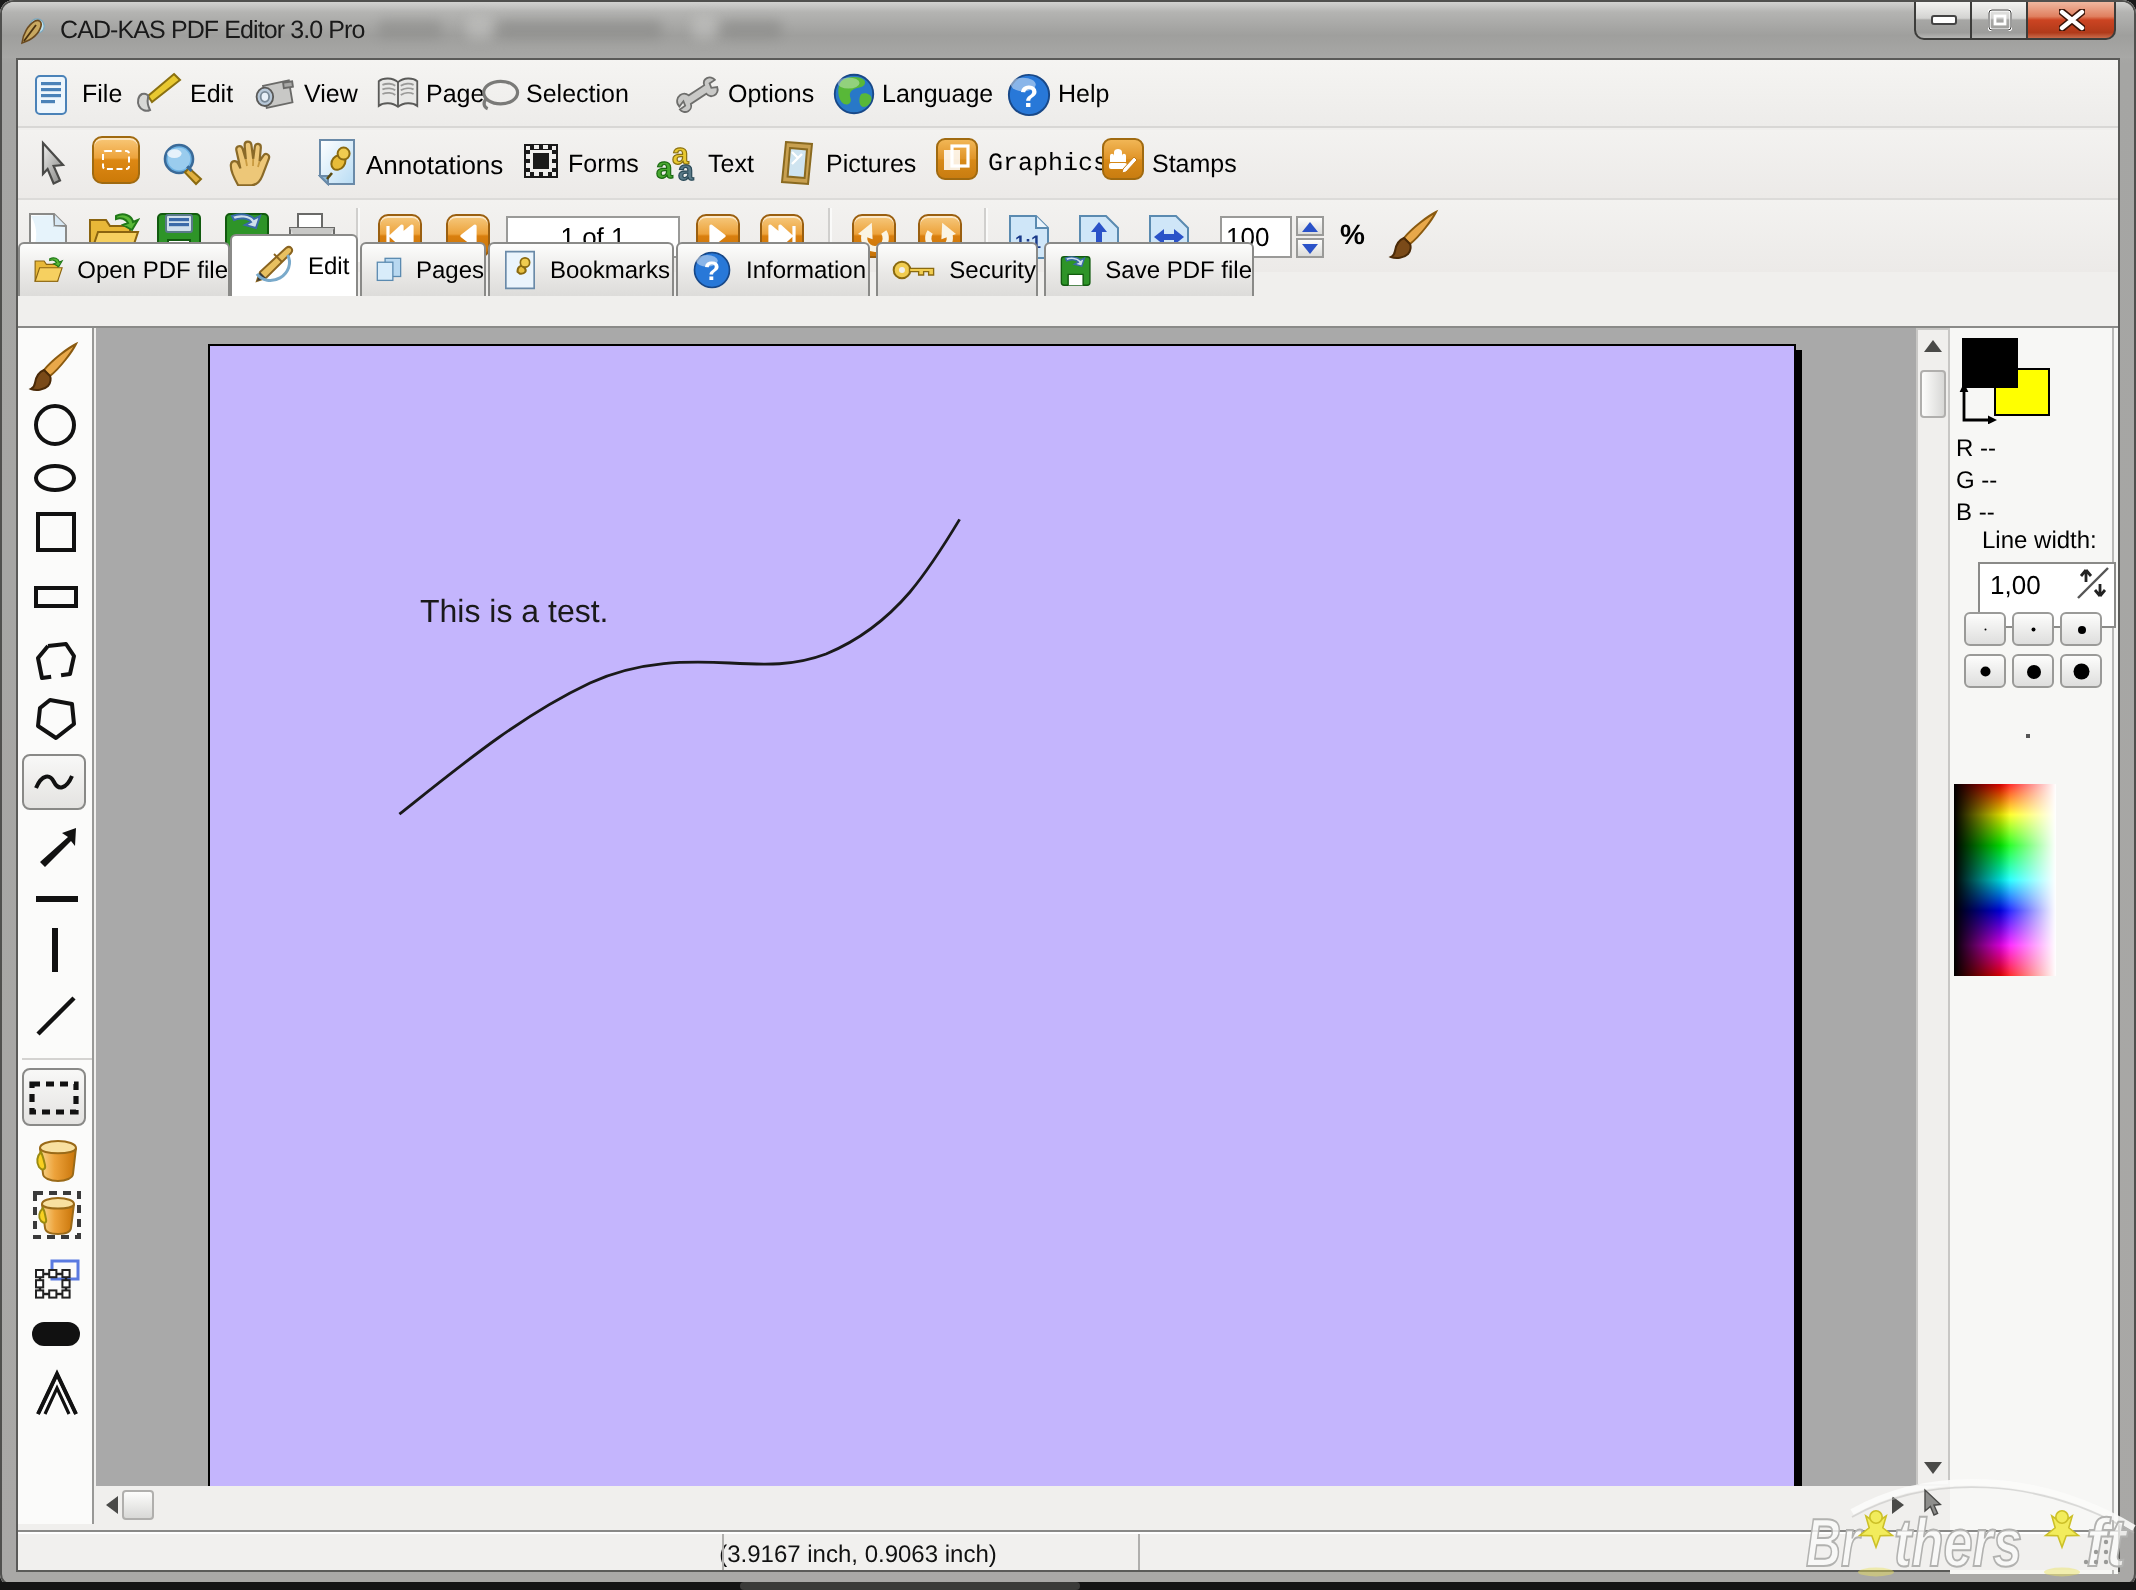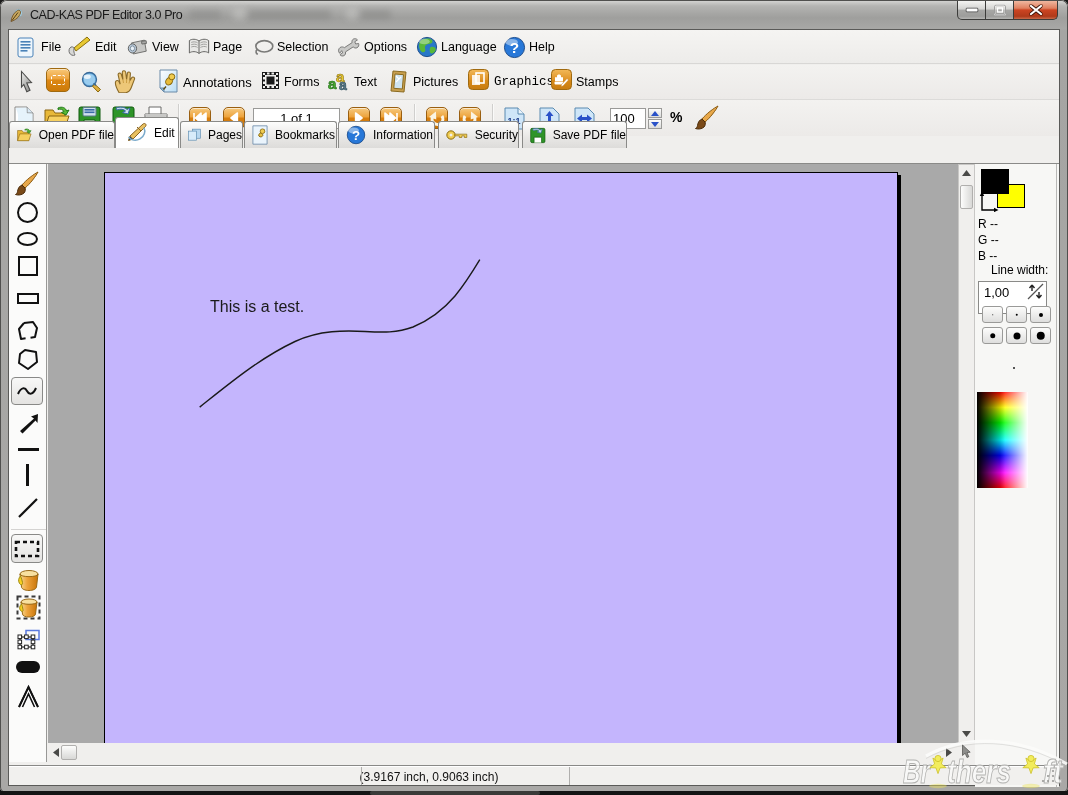--- a/index.html
+++ b/index.html
@@ -150,21 +150,21 @@
           <span>View</span>
         </div>
       <div class="menuitem" style="left:179px;">
           <svg width="22" height="18" viewBox="0 0 24 19">
             <path d="M12 3 C9 0.5 4 0.5 1.5 2.5 L1.5 16 C4 14 9 14 12 16.5 C15 14 20 14 22.5 16 L22.5 2.5 C20 0.5 15 0.5 12 3 Z" fill="#e8e8e6" stroke="#5a5a58"></path>
             <path d="M12 3 L12 16.5" stroke="#5a5a58"></path>
             <path d="M3.5 4.5 C6 3.5 9 3.8 10.5 5 M3.5 7 C6 6 9 6.3 10.5 7.5 M3.5 9.5 C6 8.5 9 8.8 10.5 10 M13.5 5 C15.5 3.8 18.5 3.5 20.5 4.5 M13.5 7.5 C15.5 6.3 18.5 6 20.5 7 M13.5 10 C15.5 8.8 18.5 8.5 20.5 9.5" stroke="#9a9a98" fill="none"></path>
           </svg>
           <span>Page</span>
         </div>
-      <div class="menuitem" style="left:244px;">
+      <div class="menuitem" style="left:230px;">
           <svg width="21" height="17" viewBox="0 0 26 21">
             <ellipse cx="14" cy="9" rx="10.5" ry="7" fill="none" stroke="#7a7a78" stroke-width="2"></ellipse>
             <path d="M5 13 C3 15 3.5 18 6 19" fill="none" stroke="#7a7a78" stroke-width="2"></path>
           </svg>
           <span>Selection</span>
         </div>
       <div class="menuitem" style="left:328px;">
           <svg width="24" height="19" viewBox="0 0 27 21">
             <path d="M3 17 C1 15 1.5 12 3.5 10.5 C5 9.5 7 9.7 8.3 10.7 L17 5 C16.5 3.5 17 1.8 18.5 1 C20 0.2 22 0.6 23 2 L20 4 L21 6.5 L24.3 6 C25 7.8 24.3 10 22.5 10.8 C21 11.5 19.2 11 18.2 9.8 L9.5 15.5 C10 17 9.4 18.8 8 19.6 C6.4 20.5 4.3 20 3.3 18.6 L6.3 16.5 L5.3 14 Z" fill="#c9c9c7" stroke="#6e6e6c"></path>
           </svg>
@@ -537,21 +537,21 @@
       <div class="abs" style="left:22px;top:20px;width:28px;height:24px;background:#ffff00;border:1.5px solid #000;"></div>
       <div class="abs" style="left:6px;top:5px;width:28px;height:25px;background:#000;"></div>
       <svg class="abs" style="left:4px;top:27px;" width="20" height="21" viewBox="0 0 20 21">
           <path d="M3 4 L3 19 L16 19" fill="none" stroke="#000" stroke-width="1.4"></path>
           <path d="M3 0.5 L0.8 5 L5.2 5 Z M19.5 19 L15 16.8 L15 21.2 Z" fill="#000"></path>
         </svg>
       <div class="lbl" style="left:3px;top:53px;">R --</div>
       <div class="lbl" style="left:3px;top:69px;">G --</div>
       <div class="lbl" style="left:3px;top:85px;">B --</div>
       <div class="lbl" style="left:4px;top:99px;margin-left:12px;">Line width:</div>
-      <div class="abs" style="left:3px;top:117px;width:69px;height:33px;background:#fff;border:1px solid #8a8a88;">
+      <div class="abs" style="left:14px;top:117px;width:69px;height:33px;background:#fff;border:1px solid #8a8a88;">
         <span style="position:absolute;left:5px;top:3px;font-size:13px;">1,00</span>
         <svg class="abs" style="right:2px;top:1px;" width="17" height="17" viewBox="0 0 17 17">
             <path d="M16 1 L1 16" stroke="#555" stroke-width="1.2"></path>
             <path d="M5 8 L5 2 M5 2 L2.5 5 M5 2 L7.5 5" stroke="#222" stroke-width="1.4" fill="none"></path>
             <path d="M12 9 L12 15 M12 15 L9.5 12 M12 15 L14.5 12" stroke="#222" stroke-width="1.4" fill="none"></path>
           </svg>
       </div>
       <div class="dotbtn" style="left:7px;top:142px;">
           <i style="width:1.5px;height:1.5px;"></i>
         </div>

